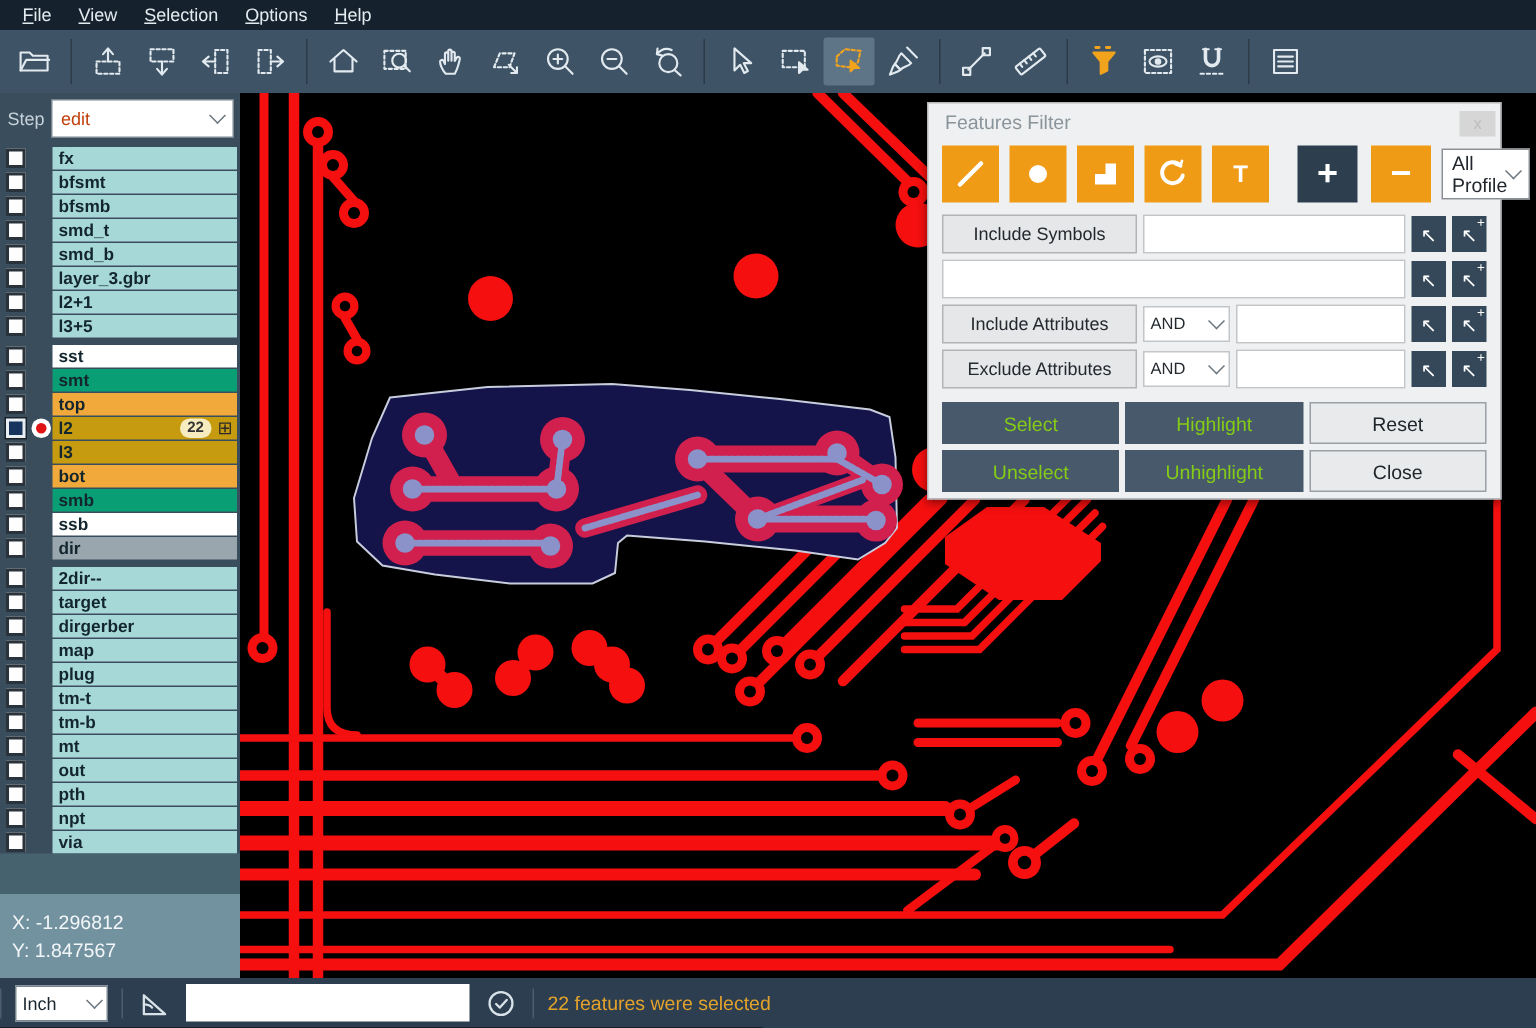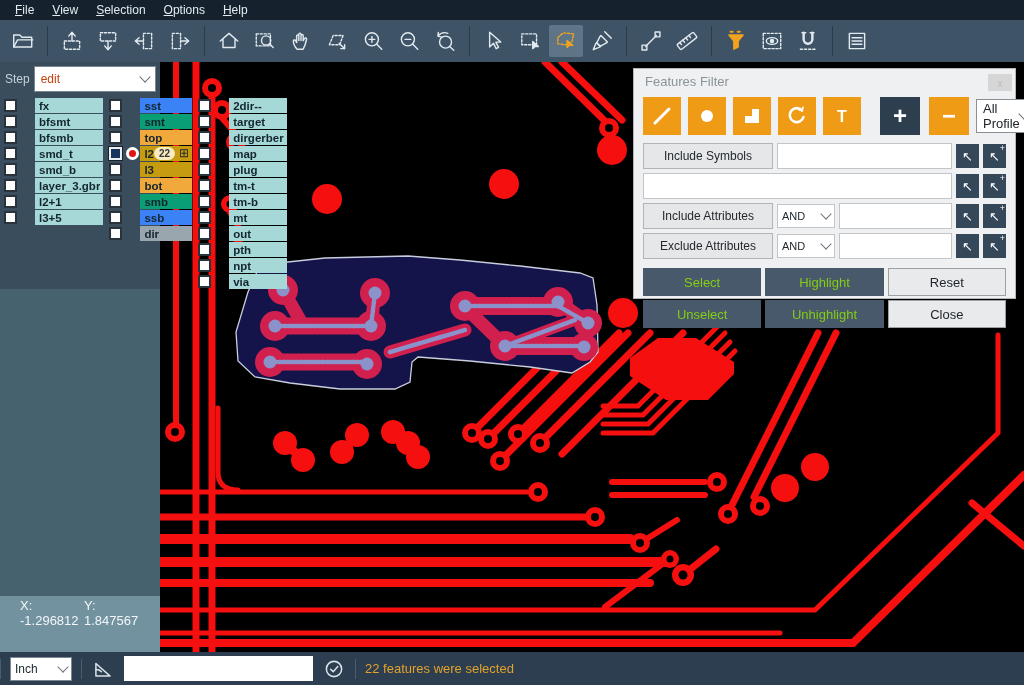--- a/index.html
+++ b/index.html
@@ -25,49 +25,49 @@
   
   .sidebar{position:absolute;top:62px;left:0;width:160px;bottom:33px;background:#3a4d5c;
            display:flex;flex-direction:column;z-index:20}
   .step-row{display:flex;align-items:center;height:30px;padding:2px 2px 2px 0;gap:4px}
   .step-label{color:#c6d2da;font-size:12px;padding-left:5px}
   .combo{background:#fff;display:flex;align-items:center;justify-content:space-between;
          height:24px;flex:1;font-size:12px;padding:0 6px;color:#c2410c;margin-right:2px;
          border:1px solid #7b8790}
   .chev{width:7px;height:7px;border-right:1.6px solid #6b757d;border-bottom:1.6px solid #6b757d;
         transform:rotate(45deg);margin-top:-4px;flex:none}
-  .layers{display:flex;flex-direction:row;padding-top:2px}
+  .layers{display:flex;flex-direction:column;padding-top:2px}
   .layer-group{display:flex;flex-direction:column;gap:1px}
   .group-sep{height:5px}
   .layer-row{display:flex;align-items:center;height:15px}
   .cbcell{width:20px;display:flex;justify-content:center;flex:none}
   .cb{width:9px;height:9px;background:#fdfdfd;border:2px solid #2a333b}
   .cb.checked{background:#17345f;border-color:#e8eef2;box-shadow:0 0 0 1px #1a2228}
   .indcell{width:15px;display:flex;justify-content:center;flex:none}
   .dot-wrap{width:13px;height:13px;border-radius:50%;background:#fff;display:flex;
             align-items:center;justify-content:center}
   .dot{width:7px;height:7px;border-radius:50%;background:#e01414}
   .lname{flex:1;margin-right:2px;display:flex;align-items:center;font-size:11.5px;
          padding:0 3px 0 4px;color:#13262e;height:15px;font-weight:bold}
   .lname span.lab{flex:1;overflow:hidden;white-space:nowrap}
   .badge{background:#f7ecc0;border-radius:8px;padding:0 5px;font-size:10px;color:#333;
          margin-right:4px;font-weight:bold;line-height:13px}
   .gridicon{font-size:12px;color:#2a2a2a;line-height:13px;font-weight:normal}
-  .c-cyan{background:#a7d8d8}.c-white{background:#3b82f6}.c-green{background:#0a9e74}
+  .c-cyan{background:#a7d8d8}.c-white{background:#ffffff}.c-green{background:#0a9e74}
   .c-amber{background:#f0a93a}.c-olive{background:#c79b10}.c-gray{background:#9aa6ae}
   .sidebar-fill{flex:1;background:#47626f}
-  .xy{height:52px;background:#7292a0;color:#f2f6f8;font-size:13px;padding:2px 20px;
-      display:flex;flex-direction:row;justify-content:center;gap:4px}
+  .xy{height:52px;background:#7292a0;color:#f2f6f8;font-size:13px;padding:2px 8px;
+      display:flex;flex-direction:column;justify-content:center;gap:4px}
 
   
   .canvas{position:absolute;left:160px;top:62px;right:0;bottom:33px;background:#000;z-index:5}
   .canvas svg{width:100%;height:100%;display:block}
 
   
-  .dialog{position:absolute;left:633px;top:68px;width:383px;height:231px;background:#eef0f1;
+  .dialog{position:absolute;left:618px;top:68px;width:383px;height:265px;background:#eef0f1;
           border:1px solid #b5b8ba;box-shadow:0 2px 6px rgba(0,0,0,.45);z-index:40;
           box-sizing:border-box;font-size:12px}
   .dlg-title{height:25px;display:flex;align-items:center;justify-content:space-between;
              padding:0 3px 0 11px;color:#8a949b;font-size:13px}
   .dlg-close{width:24px;height:17px;background:#d6d6d6;color:#bdbdbd;display:flex;
              align-items:center;justify-content:center;font-size:11px;margin-top:2px}
   .type-row{display:flex;align-items:center;padding:3px 9px 4px;gap:7px}
   .type-btn{width:38px;height:38px;background:#f09b16;display:flex;align-items:center;
             justify-content:center;flex:none}
   .type-btn svg{width:22px;height:22px}

